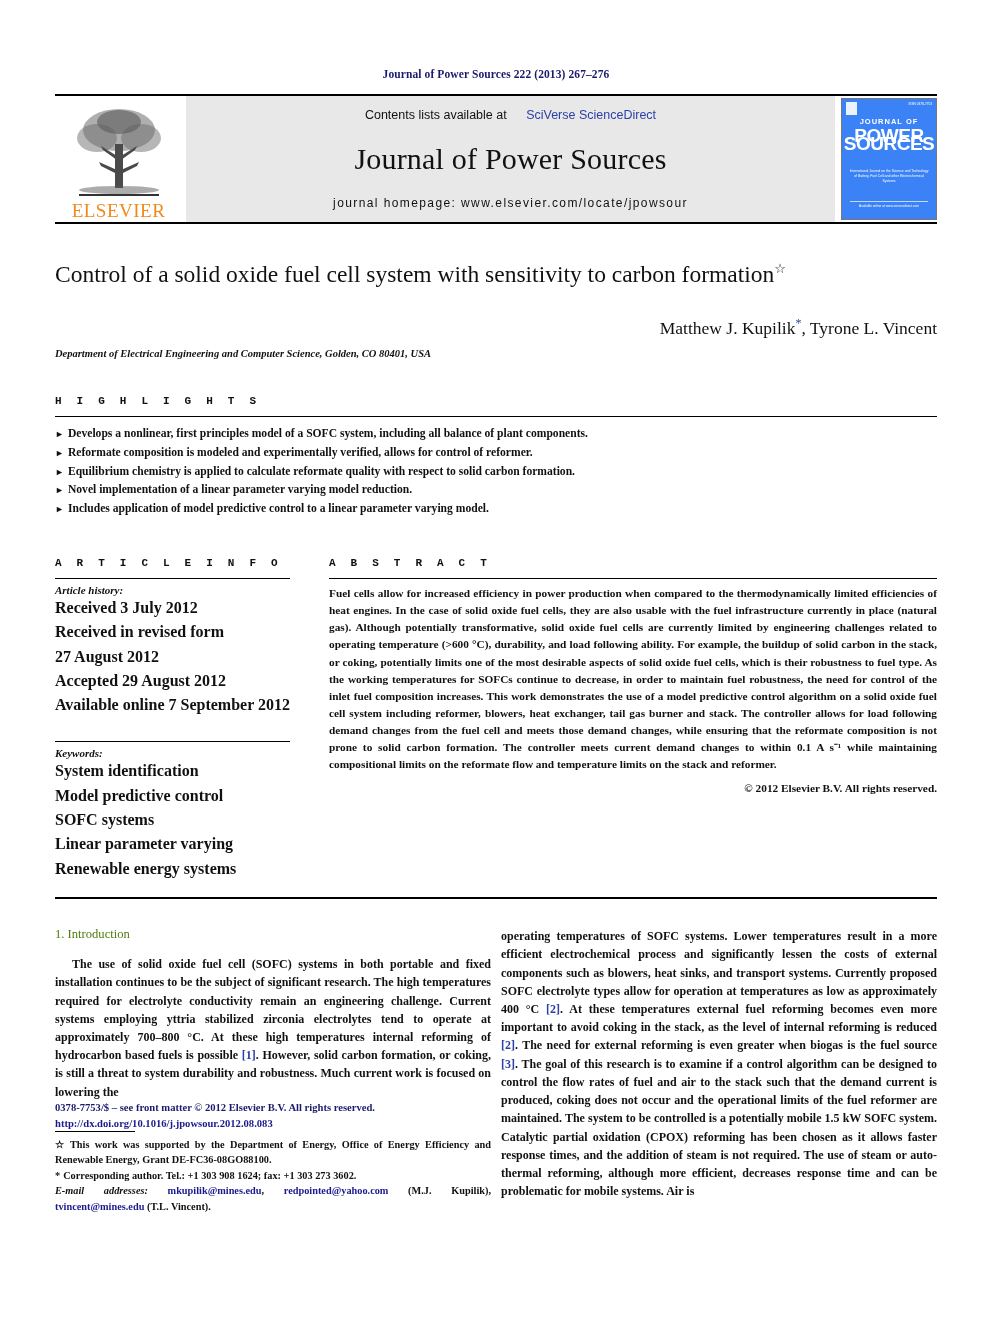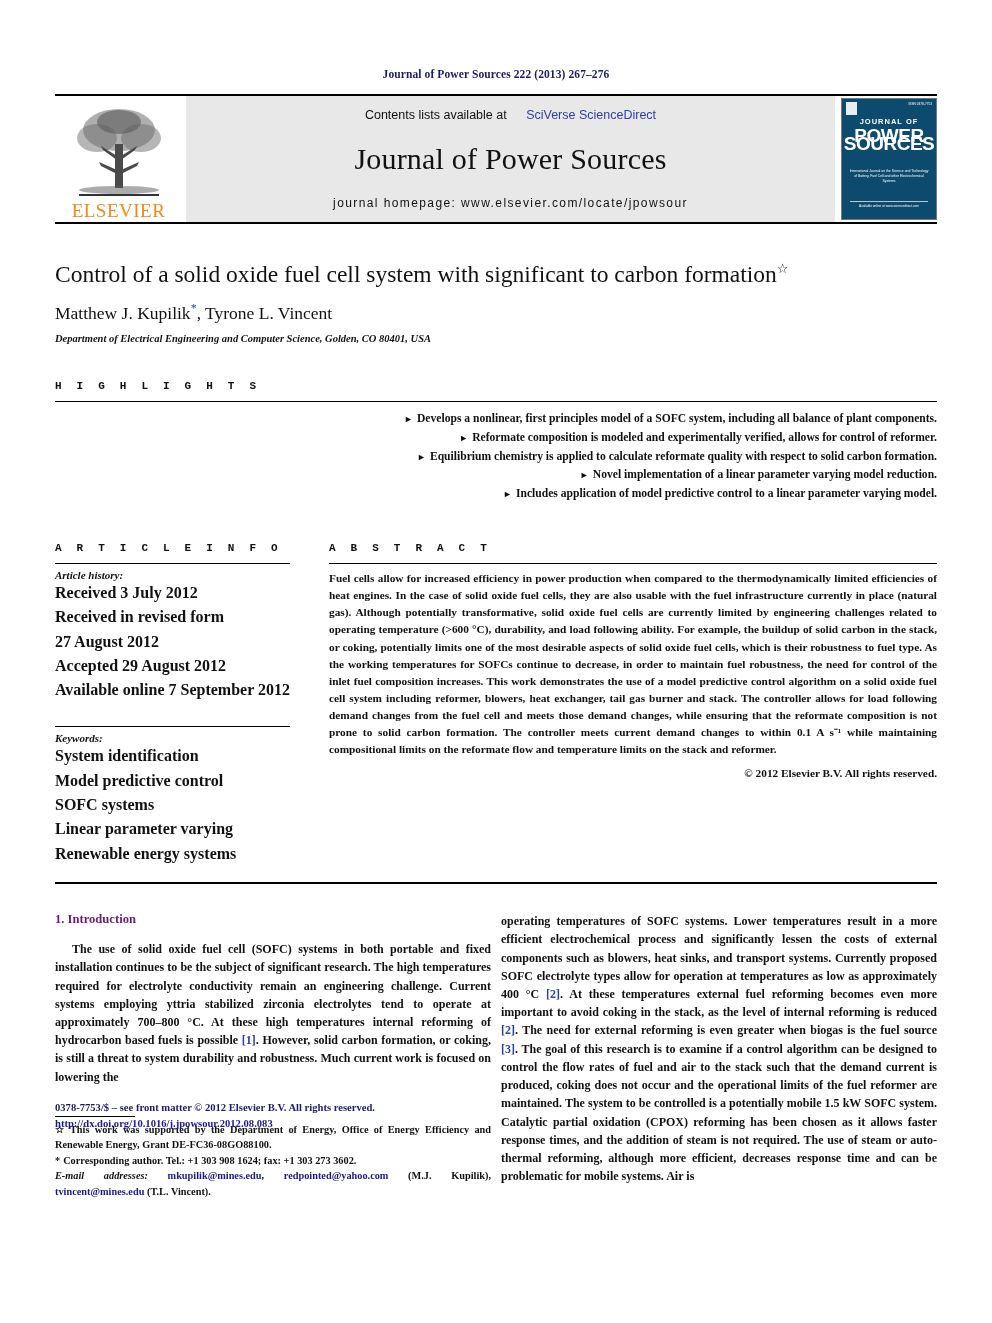--- a/index.html
+++ b/index.html
@@ -81,21 +81,21 @@
     font-size: 12px;
     letter-spacing: 1.4px;
     color: #111;
   }
   .cover-thumb {
     width: 96px;
     flex: 0 0 96px;
     height: 122px;
     align-self: center;
     border: 1px solid #777;
-    background: #0c4a6e;
+    background: #3b82f6;
     position: relative;
     overflow: hidden;
   }
   .cov-topbar {
     position: absolute; top: 3px; left: 4px; right: 4px;
     display: flex; justify-content: space-between; align-items: flex-start;
   }
   .cov-els { width: 11px; height: 13px; background: #ffffff; opacity: .9; }
   .cov-issn { font-size: 3.2px; color: #ffffff; font-family: "Liberation Sans", sans-serif; }
   .cov-jof {
@@ -130,24 +130,25 @@
   .title {
     margin-top: 36px;
     font-family: "Liberation Serif", serif;
     font-size: 23.5px;
     line-height: 1.2;
     color: #111;
     font-weight: normal;
   }
   .title .star { font-size: 13px; vertical-align: super; }
   .authors {
-    margin-top: 13px;
+    margin-top: 28px;
     font-size: 17.5px;
     font-family: "Liberation Serif", serif;
     color: #111;
+    text-align: right;
   }
   .authors .ast { color: #2b3fa6; font-size: 12px; vertical-align: super; }
   .affiliation {
     margin-top: 9px;
     font-size: 10.5px;
     font-style: italic;
     font-weight: bold;
     color: #111;
     font-family: "Liberation Serif", serif;
   }
@@ -162,21 +163,20 @@
   }
   .highlights { margin-top: 36px; }
   .hl-rule { border-top: 1.6px solid #000; margin-top: 9px; }
   .hl-list { margin: 8px 0 0 0; padding: 0; list-style: none; }
   .hl-list li {
     font-size: 11.6px;
     line-height: 1.62;
     color: #111;
     font-family: "Liberation Serif", serif;
     font-weight: bold;
-    text-align: right;
   }
   .hl-list li .tri { font-size: 9px; margin-right: 4px; }
 
   
   .info-abs { display: flex; margin-top: 38px; }
   .col-info { width: 255px; flex: 0 0 255px; padding-right: 20px; }
   .col-abs { flex: 1 1 auto; padding-left: 19px; }
   .info-rule { border-top: 1.6px solid #000; margin-top: 9px; margin-bottom: 5px; }
   .abs-rule { border-top: 1.6px solid #000; margin-top: 9px; margin-bottom: 6px; }
   .info-head {
@@ -201,22 +201,22 @@
     margin-top: 8px; text-align: right; font-size: 11.3px; color: #111;
     font-family: "Liberation Serif", serif; font-weight: bold;
   }
   .abs-bottom-rule { border-top: 2.5px solid #000; margin-top: 16px; }
 
   
   .body-cols { display: flex; margin-top: 28px; }
   .bcol { width: 436px; flex: 0 0 436px; }
   .bcol.right { margin-left: 10px; }
   h2.sec-title {
-    font-size: 12.6px; font-weight: bold; margin: 0 0 13px 0;
-    font-family: "Liberation Serif", serif; color: #701a75;
+    font-size: 12.6px; font-weight: normal; margin: 0 0 13px 0;
+    font-family: "Liberation Serif", serif; color: #4d7c0f;
   }
   .body-p {
     font-size: 12px; line-height: 1.52; text-align: justify;
     text-indent: 17px; margin: 0; color: #111;
     font-family: "Liberation Serif", serif; font-weight: bold;
     hyphens: auto;
   }
   .body-p.noind { text-indent: 0; }
   .ref { color: #2b3fa6; }
 
@@ -286,21 +286,21 @@
       </div>
       <div class="cov-jof">JOURNAL OF</div>
       <div class="cov-power">POWER</div>
       <div class="cov-sources">SOURCES</div>
       <div class="cov-sub">International Journal on the Science and Technology of Battery, Fuel Cell and other Electrochemical Systems</div>
       <div class="cov-bot">Available online at www.sciencedirect.com</div>
     </div>
   </div>
   <div class="masthead-bottom"></div>
 
-  <div class="title"><span>Control of a solid oxide fuel cell system with significant to carbon formation</span><span class="star">☆</span></div>
+  <div class="title"><span>Control of a solid oxide fuel cell system with sensitivity to carbon formation</span><span class="star">☆</span></div>
 
   <div class="authors"><span>Matthew J. Kupilik</span><span class="ast">*</span><span>, Tyrone L. Vincent</span></div>
 
   <div class="affiliation">Department of Electrical Engineering and Computer Science, Golden, CO 80401, USA</div>
 
   <div class="highlights">
     <div class="sec-label">H I G H L I G H T S</div>
     <div class="hl-rule"></div>
     <ul class="hl-list">
       <li><span class="tri">►</span><span>Develops a nonlinear, first principles model of a SOFC system, including all balance of plant components.</span></li>

